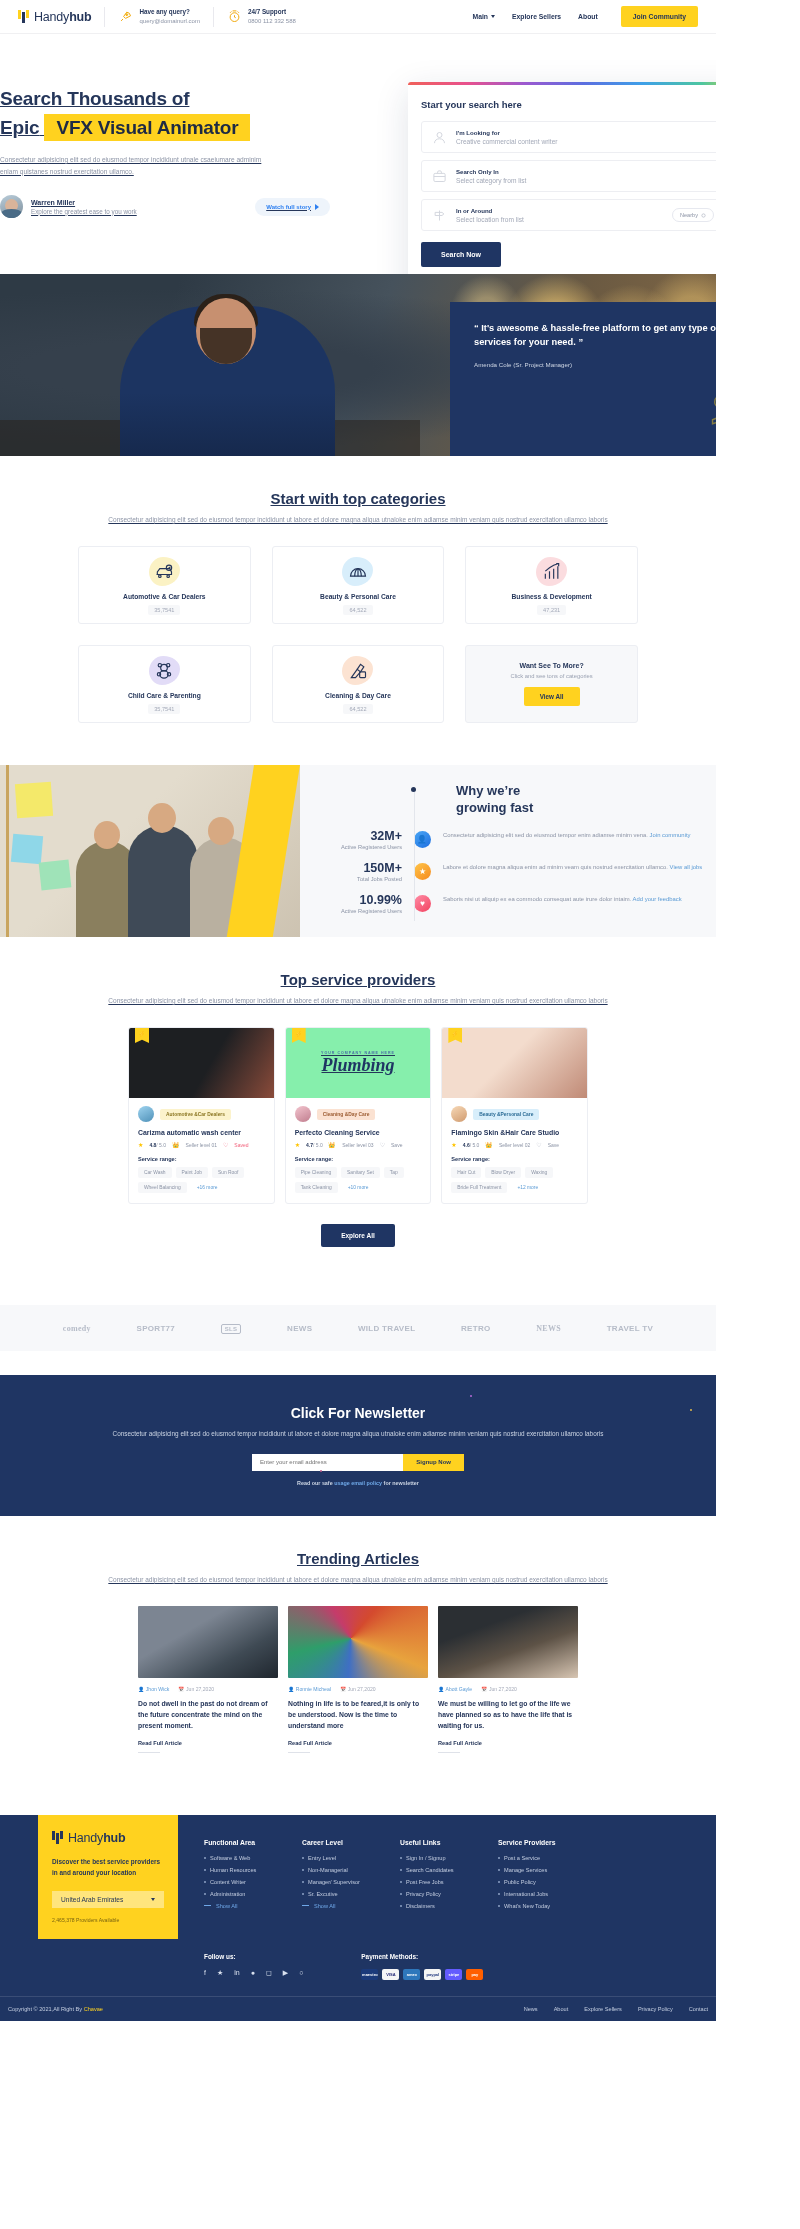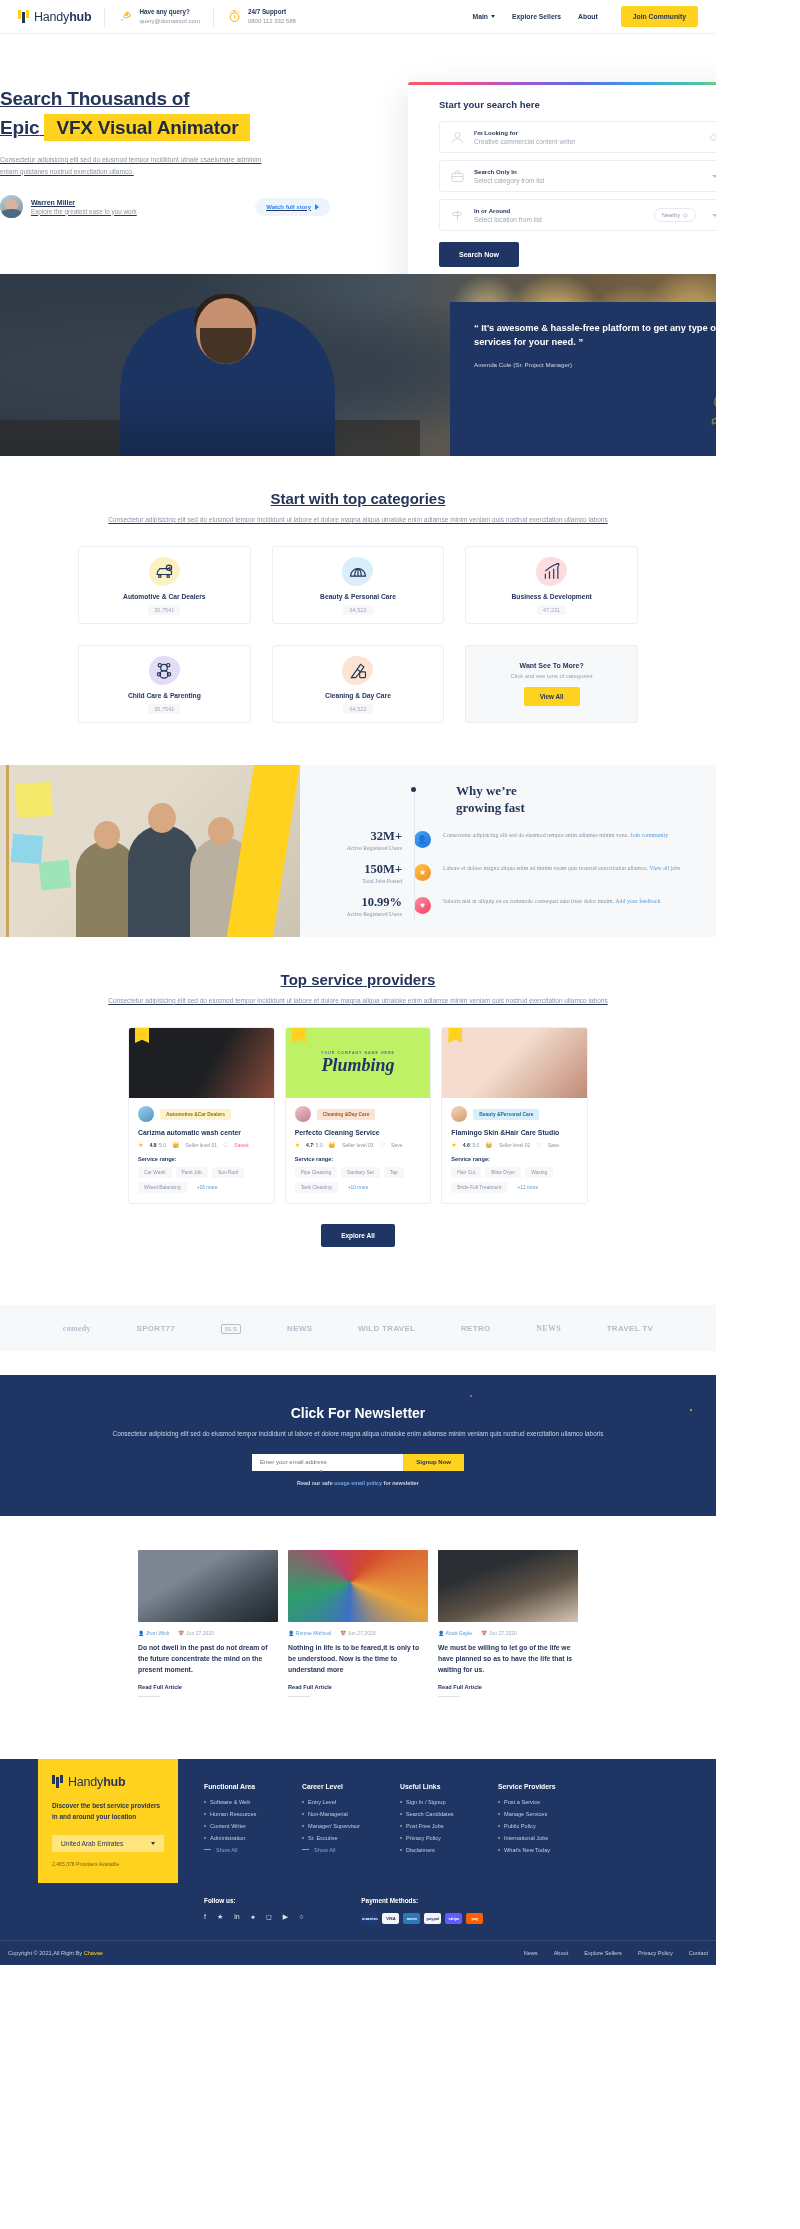--- a/index.html
+++ b/index.html
@@ -71,21 +71,21 @@
     border:0;border-radius:11px;padding:6px 11px;display:flex;align-items:center;gap:4px;cursor:pointer;
   }
   .tri{width:0;height:0;border-top:3px solid transparent;border-bottom:3px solid transparent;border-left:4.5px solid #2d7ff0;}
 
   
   .search-card{
     position:absolute; right:-40px; top:18px; width:352px; background:#fff;
     box-shadow:0 9px 34px rgba(25,40,80,.13); border-radius:3px; overflow:hidden;
   }
   .rainbow{height:3px;background:linear-gradient(90deg,#f0615a,#e8518d,#9b59d0,#5b6fe0,#3ea0e8,#4dc6a0,#ffd21f);}
-  .search-body{padding:14px 31px 16px;}
+  .search-body{padding:14px 13px 16px;}
   .search-title{font-size:9.5px;font-weight:800;color:#25365a;margin-bottom:11px;}
   .field{
     border:1px solid #edeef2;border-radius:3px;padding:7px 10px;display:flex;align-items:center;gap:9px;margin-bottom:7px;background:#fff;
   }
   .field-ic{width:15px;height:15px;flex:0 0 15px;opacity:.45;}
   .field-txt{flex:1;}
   .field-lbl{font-size:6.1px;font-weight:700;color:#25365a;}
   .field-val{font-size:6.6px;color:#a3a9b8;margin-top:2px;}
   .pill-nearby{
     border:1px solid #e6e8ef;border-radius:9px;font-size:5.6px;color:#8b93a5;
@@ -162,21 +162,21 @@
   .cat-ic{width:40px;height:33px;position:relative;display:flex;align-items:center;justify-content:center;margin-bottom:5px;}
   .blob{position:absolute;width:31px;height:29px;border-radius:46% 54% 58% 42%/52% 44% 56% 48%;}
   .cat-name{font-size:6.7px;font-weight:700;color:#25365a;}
   .cat-count{font-size:5.6px;color:#a3a9b8;background:#f6f7f9;padding:2px 6px;border-radius:2px;margin-top:5px;}
   .cat-more{background:#f7f8fa;border:1px solid #eceef3;}
   .more-t{font-size:7px;font-weight:800;color:#25365a;}
   .more-s{font-size:5.8px;color:#9aa1b2;margin-top:4px;}
   .btn-viewall{background:#ffd21f;border:0;color:#25365a;font-size:6.3px;font-weight:700;padding:6px 16px;border-radius:2px;margin-top:8px;cursor:pointer;}
 
   
-  .grow{width:760px;margin:8px auto 0;height:172px;display:flex;position:relative;background:#f7f8fa;font-family:Liberation Serif, serif;}
+  .grow{width:760px;margin:8px auto 0;height:172px;display:flex;position:relative;background:#f7f8fa;}
   .grow-left{width:300px;position:relative;overflow:hidden;background:#efe9dd;}
   .grow-left .photo{
     position:absolute;inset:0;
     background:
       linear-gradient(135deg,#e3dccd 0 40%, #cdc3b1 100%);
   }
   .gl-yellow{position:absolute;right:0;top:0;width:46px;height:100%;background:#ffd21f;transform:skewX(-9deg);transform-origin:top;}
   .gl-p1{position:absolute;left:16px;top:18px;width:36px;height:34px;background:#f4e96a;transform:rotate(-4deg);}
   .gl-p2{position:absolute;left:12px;top:70px;width:30px;height:28px;background:#8fd7e8;transform:rotate(5deg);}
   .gl-p3{position:absolute;left:40px;top:96px;width:30px;height:28px;background:#9fe3b8;transform:rotate(-6deg);}
@@ -202,21 +202,21 @@
   .g-tx{flex:1;font-size:5.9px;color:#8b93a5;line-height:1.75;padding-left:12px;padding-top:1px;}
   .g-tx a{color:#5b9bd5;text-decoration:none;}
   .grow-line{position:absolute;left:114px;top:22px;bottom:16px;width:1px;background:#e3e6ec;}
   .grow-dot{position:absolute;left:111px;top:22px;width:5px;height:5px;border-radius:50%;background:#25365a;}
 
   
   .prov-grid{width:460px;margin:0 auto;display:grid;grid-template-columns:repeat(3,1fr);gap:10px;}
   .prov-card{background:#fff;border:1px solid #eceef3;border-radius:3px;overflow:hidden;}
   .prov-img{height:70px;position:relative;}
   .prov-img.i1{background:linear-gradient(120deg,#1d1f22 0 55%, #8a4b3a 100%);}
-  .prov-img.i2{background:#bef264;display:flex;align-items:center;justify-content:center;}
+  .prov-img.i2{background:#86efac;display:flex;align-items:center;justify-content:center;text-decoration:underline;}
   .prov-img.i3{background:linear-gradient(135deg,#f3dccd 0 45%, #c08a76 100%);}
   .plumb{font-family:"Liberation Serif",serif;font-weight:700;font-style:italic;font-size:18px;color:#1f3563;}
   .plumb-top{font-size:3.6px;letter-spacing:1px;color:#4a6fa5;text-align:center;font-family:"Liberation Sans",sans-serif;font-style:normal;font-weight:700;}
   .ribbon{position:absolute;left:6px;top:0;width:14px;height:15px;background:#ffd21f;clip-path:polygon(0 0,100% 0,100% 100%,50% 78%,0 100%);}
   .ribbon::after{content:"\26A1";position:absolute;left:3.5px;top:2px;font-size:6px;color:#25365a;}
   .prov-body{padding:8px 9px 10px;}
   .prov-top{display:flex;align-items:center;gap:6px;}
   .p-av{width:16px;height:16px;border-radius:50%;flex:0 0 16px;}
   .p-badge{font-size:4.9px;font-weight:700;padding:3px 6px;border-radius:2px;}
   .p-name{font-size:6.9px;font-weight:700;color:#25365a;margin-top:7px;}
@@ -722,20 +722,24 @@
     <div class="news-form">
       <input type="text" placeholder="Enter your email address" style="">
       <button>Signup Now</button>
     </div>
     <div class="news-note">
       <span>Read our safe </span><a href="#">usage email policy</a><span> for newsletter</span>
     </div>
   </section>
 
   <section class="section">
+    <div class="sec-head">
+      <div class="sec-title">Trending Articles</div>
+      <div class="sec-sub">Consectetur adipisicing elit sed do eiusmod tempor incididunt ut labore et dolore magna aliqua utnaloke enim adiamse minim veniam quis nostrud exercitation ullamco laboris</div>
+    </div>
     <div class="art-grid">
 
       <div>
         <div class="art-img a1"></div>
         <div class="art-meta">
           <span>👤 <span>Jhon Wick</span></span>
           <span class="gry">📅 <span>Jun 27,2020</span></span>
         </div>
         <div class="art-title">Do not dwell in the past do not dream of the future concentrate the mind on the present moment.</div>
         <div class="art-link">Read Full Article</div>

